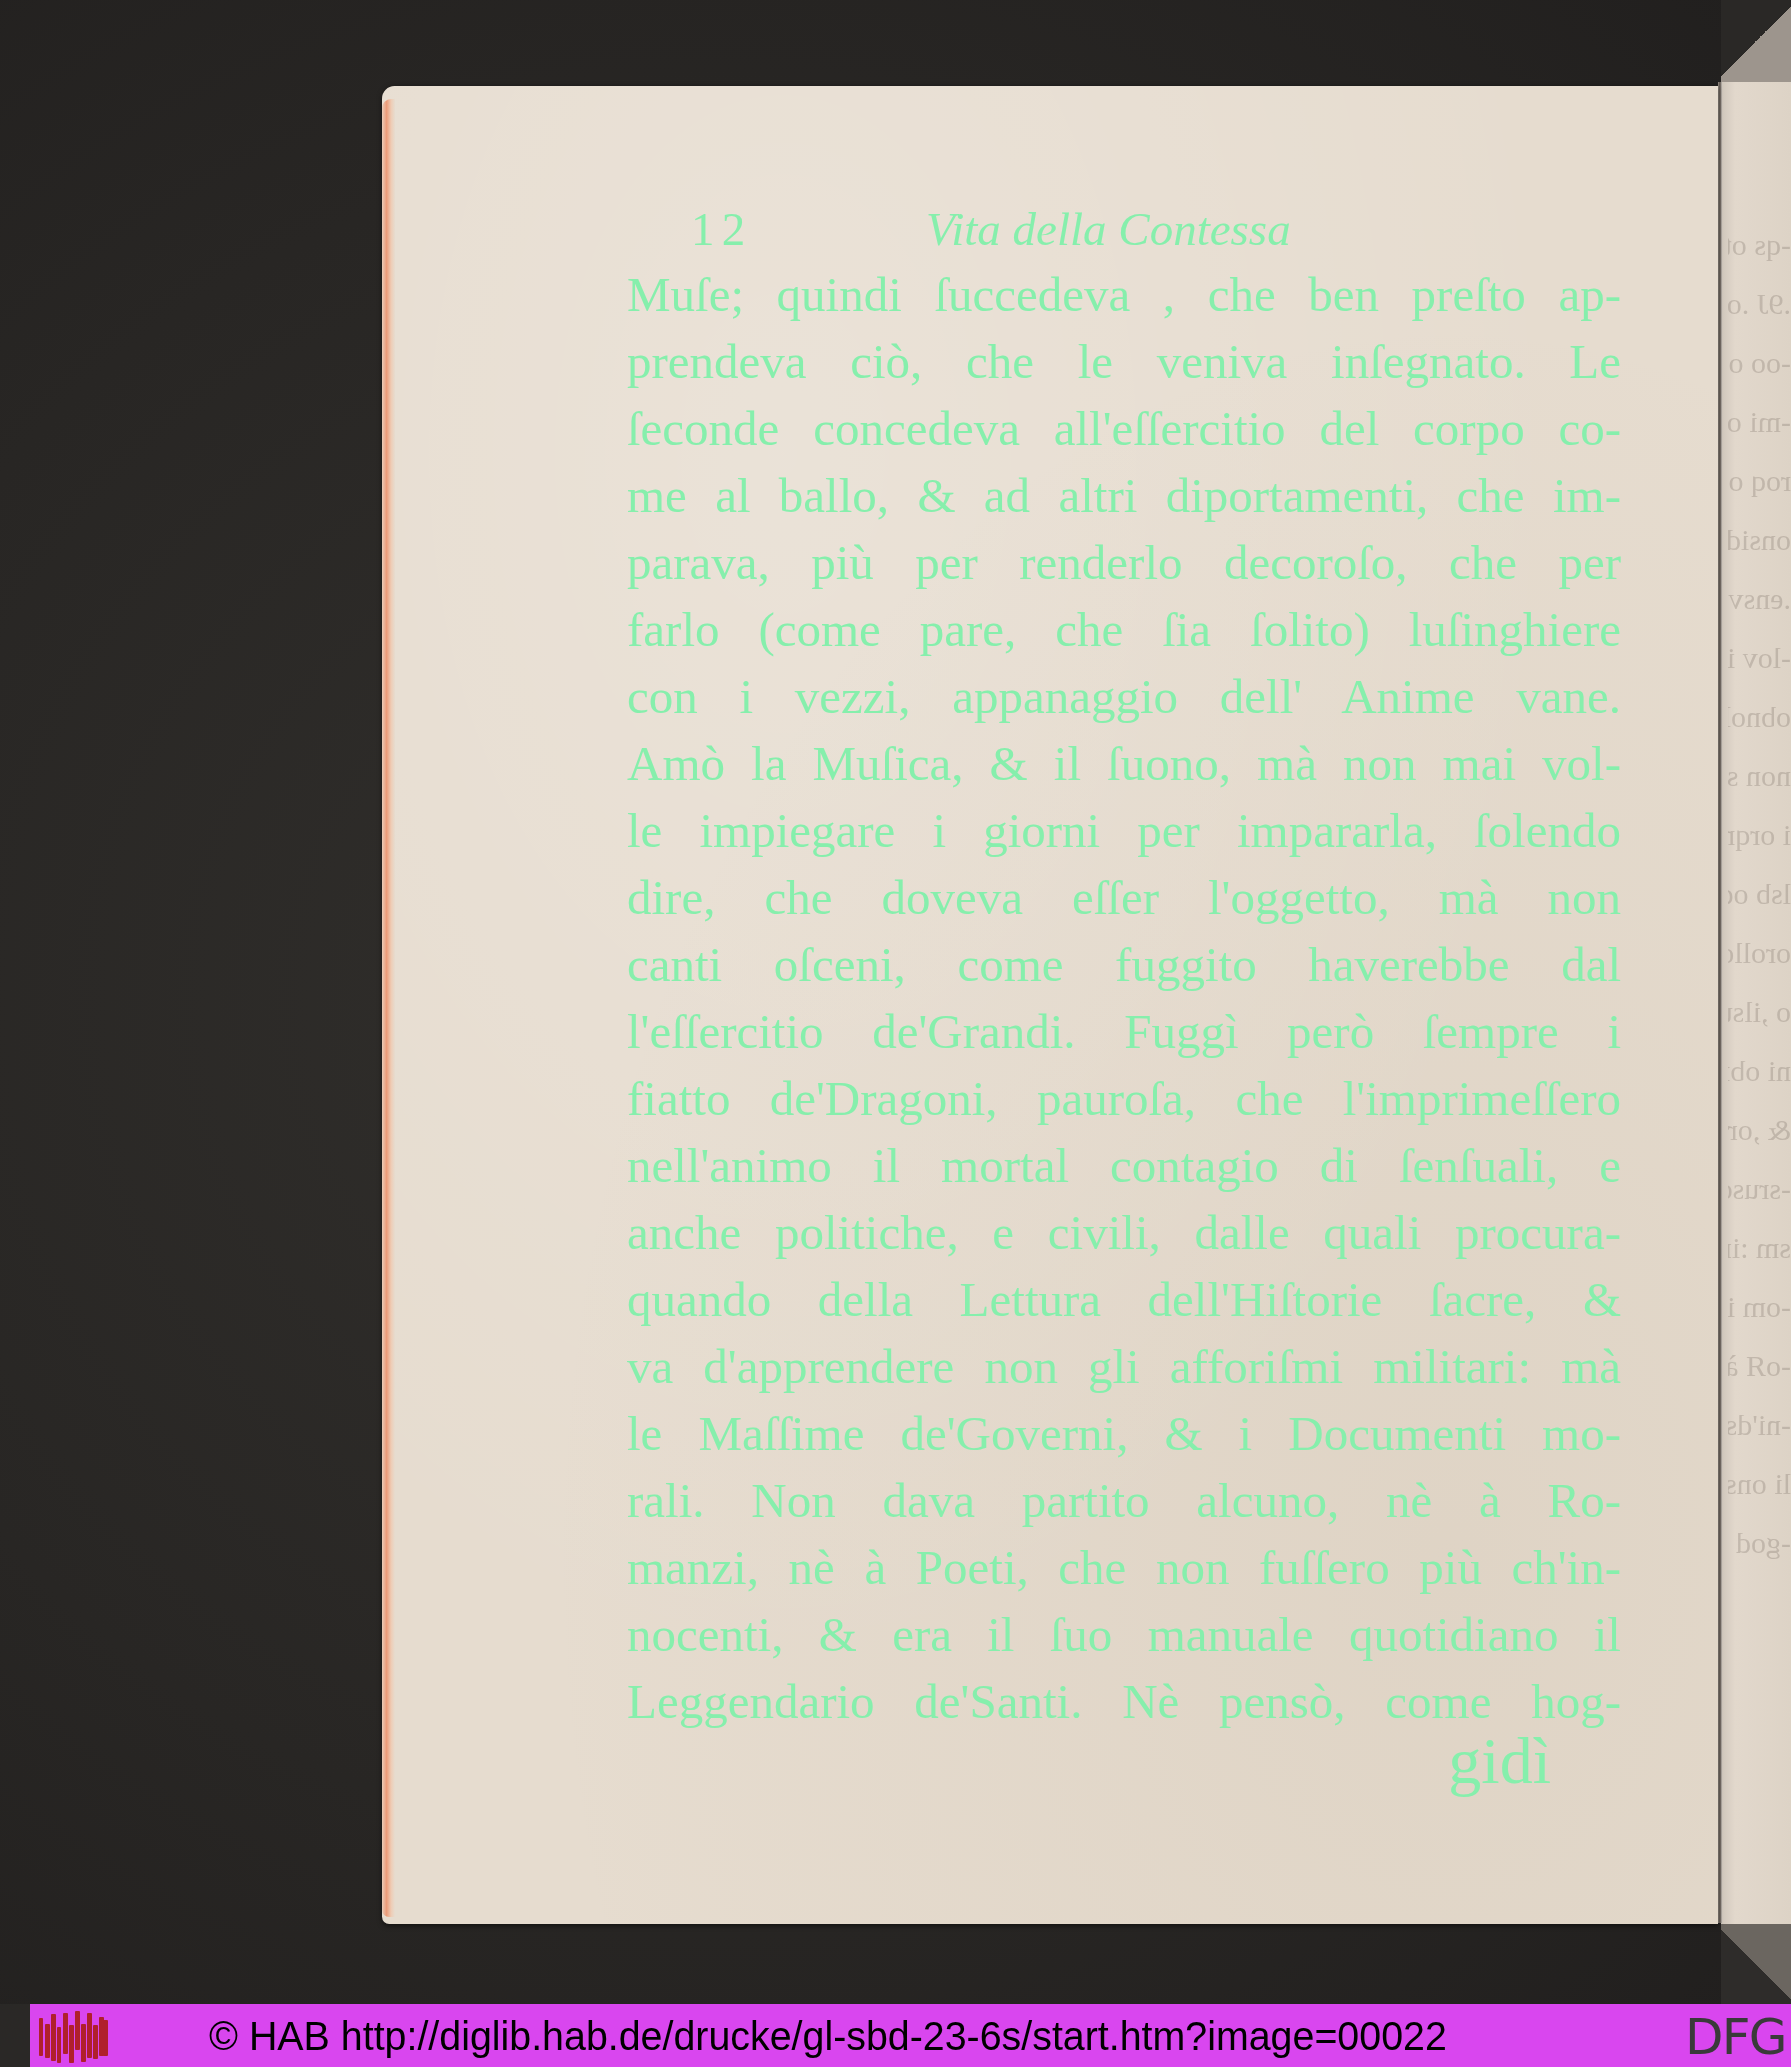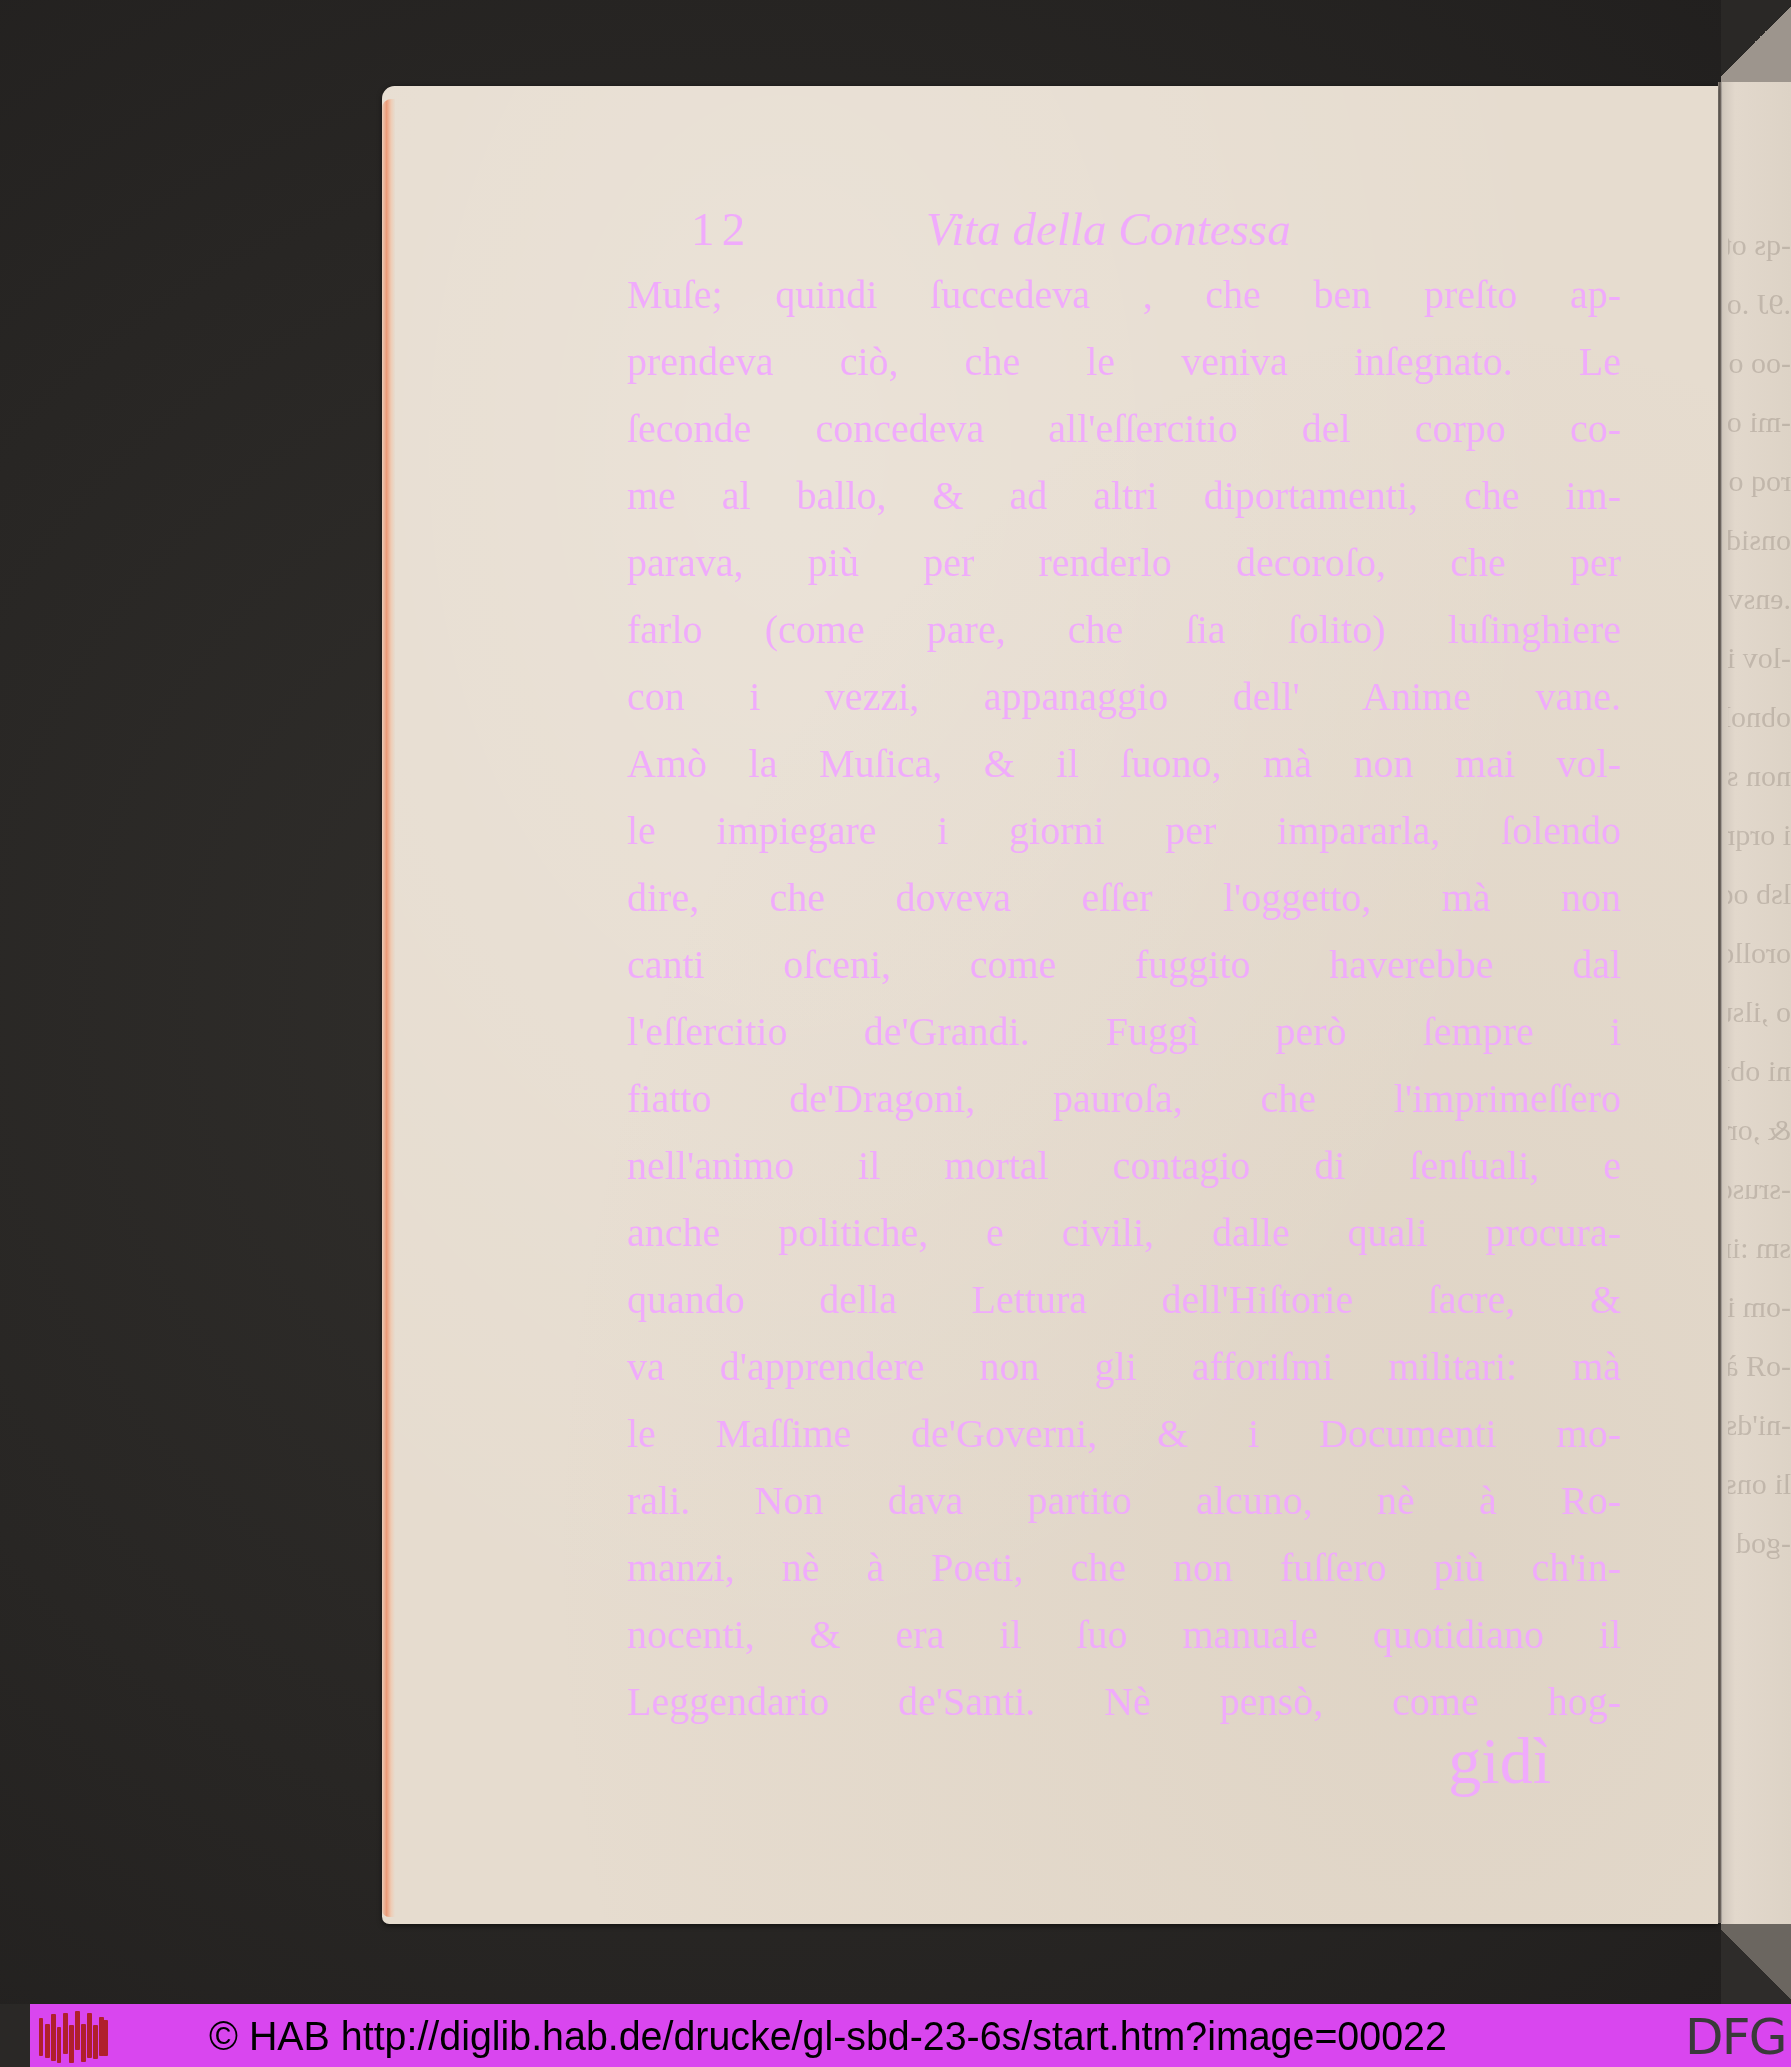--- a/index.html
+++ b/index.html
@@ -45,38 +45,38 @@
     border-radius: 12.5px 0 0 7.2px;
     box-shadow: 0 1.8px 5.4px rgba(0,0,0,0.5);
   }
   .page-edge {
     position: absolute; left: 382px; top: 99px; width: 12.5px; height: 1818px;
     background: linear-gradient(90deg, #e9c9b4 0%, #ec8f69 35%, #f0c9b0 70%, #e6dccf 100%);
     border-radius: 9px 0 0 7.2px; opacity: 0.85;
   }
   .page-content {
     position: absolute; left: 627px; top: 201px; width: 994px;
-    color: #f0abfc;
+    color: #86efac;
   }
   .running-head {
     position: relative; height: 56px;
     font-size: 47px; line-height: 56px;
   }
   .page-number {
     position: absolute; left: 64px; top: 0;
     letter-spacing: 7.2px;
   }
   .running-title {
     position: absolute; left: 299px; top: 0;
     font-style: italic;
   }
   .body-text { margin-top: 3.6px; }
   .text-line {
     display: block; height: 59px;
-    font-size: 40px; line-height: 59px;
+    font-size: 49px; line-height: 59px;
     text-align: justify; text-align-last: justify;
     white-space: nowrap; overflow: visible; margin-top: 8px;
   }
   .catchword {
     display: block; text-align: right; padding-right: 70px;
     font-size: 66px; line-height: 59px; height: 59px;
   }
   
   .footer {
     position: absolute; left: 0; top: 2004px; width: 1791px; height: 80px;

